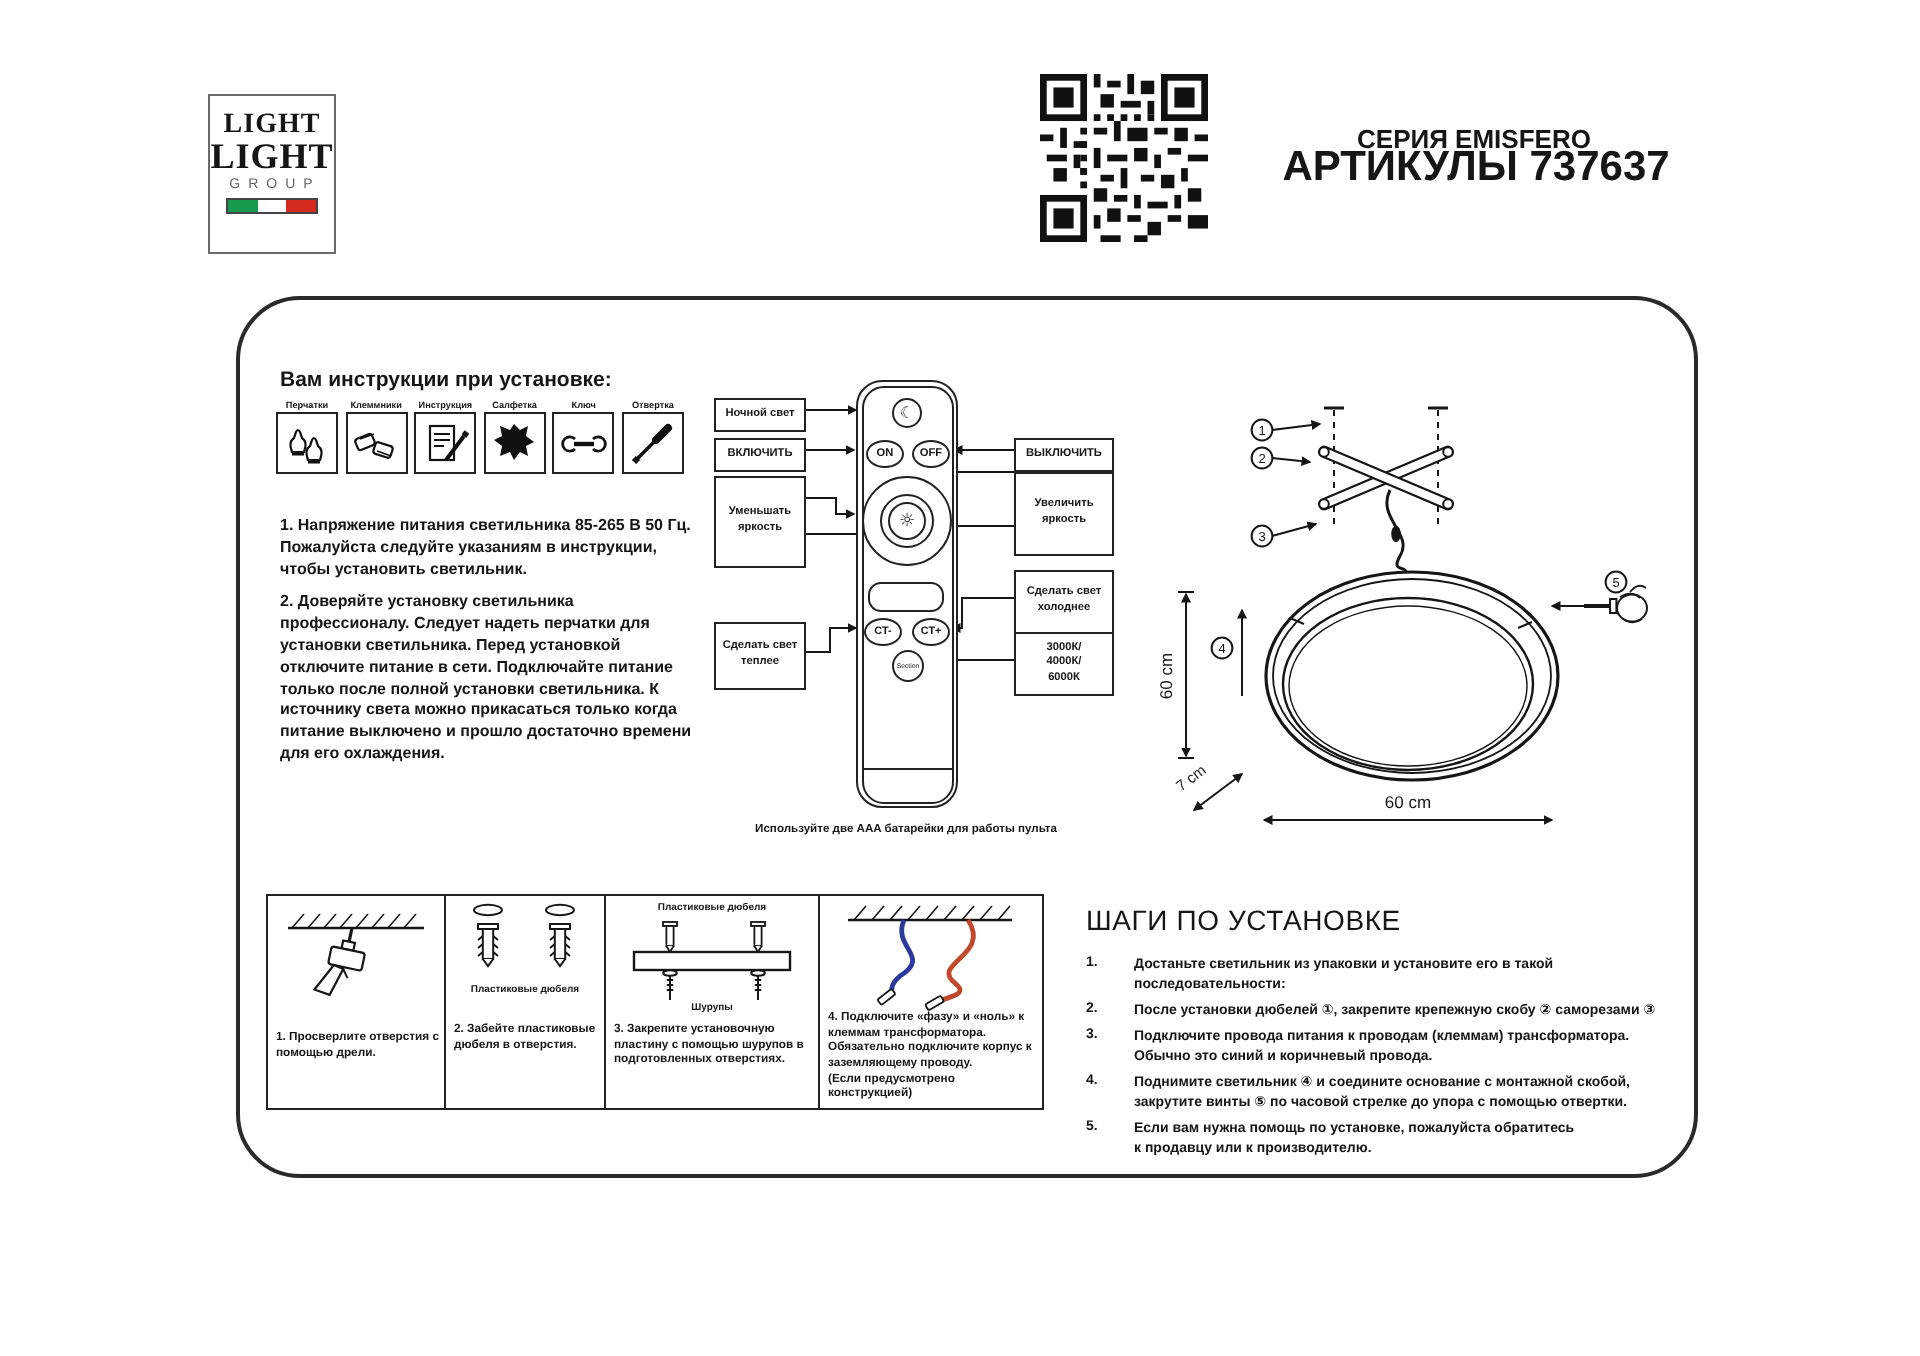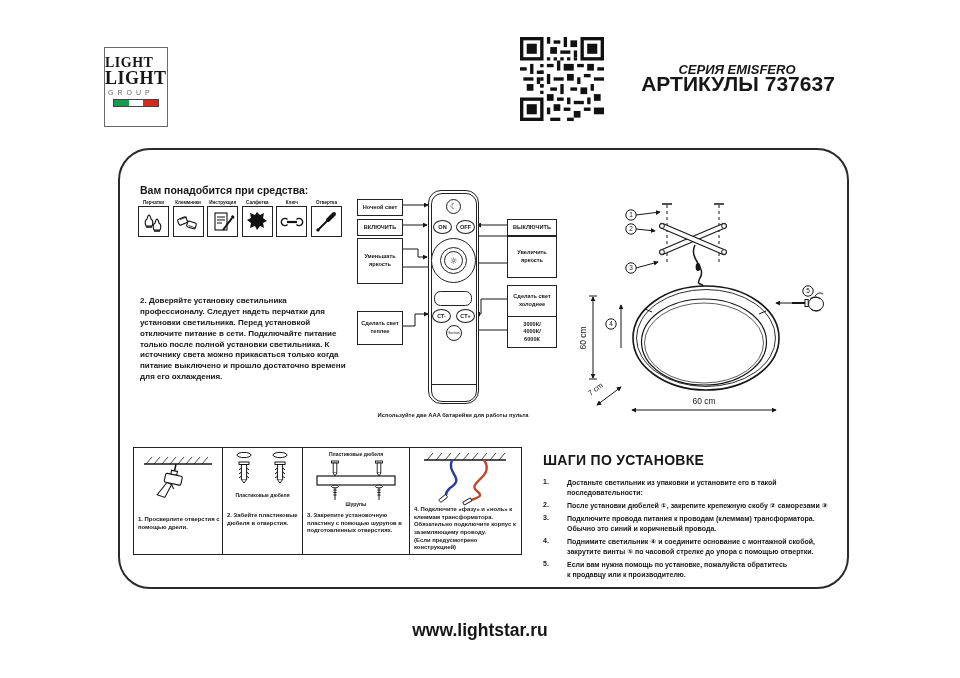--- a/index.html
+++ b/index.html
@@ -1,31 +1,31 @@
 <!DOCTYPE html>
 <html><head>
 <meta charset="utf-8">
 <style>
   html,body{margin:0;padding:0;background:#e8e8e8;}
   .page{position:relative;width:960px;height:678px;background:#ffffff;overflow:hidden;
         font-family:"Liberation Sans","DejaVu Sans",sans-serif;color:#161616;}
   .abs{position:absolute;}
   
   .logo-box{left:104px;top:47px;width:62px;height:78px;border:1px solid #6a6a6a;
-            font-family:"Liberation Serif","DejaVu Serif",serif;}
+            text-align:center;font-family:"Liberation Serif","DejaVu Serif",serif;}
   .logo-l1{font-size:14px;font-weight:700;letter-spacing:.5px;margin-top:7px;line-height:15px;}
   .logo-l2{font-size:18px;font-weight:700;letter-spacing:.5px;line-height:17px;}
   .logo-l3{font-size:7px;letter-spacing:4px;color:#666;margin:2px 0 3px 3px;
            font-family:"Liberation Sans",sans-serif;}
   .flag{width:44px;height:6px;margin:0 auto;border:1px solid #444;display:flex;}
   .flag i{flex:1;}
   .doc-title{left:196px;top:60px;width:330px;font-size:17.5px;font-weight:700;
              line-height:1.28;white-space:pre-line;letter-spacing:-.2px;}
   .qr{left:520px;top:37px;width:84px;height:84px;}
-  .series{left:622px;top:62px;width:230px;text-align:center;font-size:13px;font-weight:700;font-style:italic;}
+  .series{left:622px;top:62px;width:230px;text-align:center;font-size:13px;font-weight:700;}
   .articles{left:618px;top:72px;width:240px;text-align:center;font-size:21px;font-weight:700;}
   
   .main-box{left:118px;top:148px;width:727px;height:437px;border:2px solid #2a2a2a;border-radius:32px;}
   .req-heading{left:140px;top:184px;width:220px;font-size:10.5px;font-weight:700;}
   .tools{left:138px;top:199px;display:flex;}
   .tool{width:31px;margin-right:3.6px;text-align:center;}
   .tool-label{font-size:4.6px;font-weight:700;height:7px;line-height:7px;}
   .tool-frame{width:29px;height:29px;border:1.2px solid #222;display:flex;align-items:center;justify-content:center;}
   .warn{left:140px;top:258px;width:210px;font-size:8px;font-weight:700;line-height:1.36;}
   .warn2{top:296px;} .warn3{top:371px;}
@@ -49,21 +49,21 @@
   .battery-note{left:346px;top:412px;width:214px;text-align:center;font-size:5.8px;font-weight:600;}
   .diagram-svg{left:345px;top:175px;z-index:1;}
   
   .panel-table{left:133px;top:447px;width:387px;height:106px;border:1.2px solid #222;display:flex;}
   .panel{position:relative;border-right:1.2px solid #222;}
   .panel:last-child{border-right:none;}
   .p1{width:88px;} .p2{width:79px;} .p3{width:106px;} .p4{width:110px;}
   .panel-caption{position:absolute;left:4px;right:2px;font-size:5.9px;font-weight:600;line-height:1.3;white-space:pre-line;}
   .panel-label{position:absolute;width:100%;text-align:center;font-size:5px;font-weight:700;}
   
-  .steps-heading{left:543px;top:452px;width:300px;font-size:14px;font-weight:700;letter-spacing:.3px;}
+  .steps-heading{left:543px;top:452px;width:300px;font-size:14px;font-weight:400;letter-spacing:.3px;}
   .steps-list{left:543px;top:478px;width:300px;}
   .step-row{display:flex;margin-bottom:3px;}
   .step-num{width:24px;font-size:7px;font-weight:700;flex:none;}
   .step-text{flex:1;font-size:7px;font-weight:600;line-height:1.42;white-space:pre-line;}
   
   .footer{left:0;top:620px;width:960px;text-align:center;font-size:17.5px;font-weight:700;}
   svg text{font-family:"Liberation Sans","DejaVu Sans",sans-serif;}
 </style>
 </head>
 <body>
@@ -142,21 +142,21 @@
       <line x1="8" y1="6.5" x2="17" y2="6.5" stroke="#111" stroke-width="1" stroke-dasharray="1 1"></line>
       <line x1="6.5" y1="8" x2="6.5" y2="17" stroke="#111" stroke-width="1" stroke-dasharray="1 1"></line>
     </g>
   </svg>
 
   <div class="abs series">СЕРИЯ EMISFERO</div>
   <div class="abs articles">АРТИКУЛЫ 737637</div>
 
   <div class="abs main-box"></div>
 
-  <div class="abs req-heading">Вам понадобится при средства:</div>
+  <div class="abs req-heading">Вам инструкции при установке:</div>
   <div class="abs tools">
     <div class="tool">
       <div class="tool-label">Перчатки</div>
       <div class="tool-frame">
         <svg width="26" height="26" viewBox="0 0 26 26" fill="none" stroke="#111" stroke-width="1.1">
           <path d="M5,17 q-2,-5 1,-7 l1,-3 q1,-2 2,0 l1,3 q3,2 1,7 z"></path>
           <path d="M13,21 q-2,-5 1,-7 l1,-3 q1,-2 2,0 l1,3 q3,2 1,7 z"></path>
           <path d="M5,18 h6 M13,22 h6" stroke-width="1.4"></path>
         </svg>
       </div>
@@ -205,20 +205,21 @@
       <div class="tool-frame">
         <svg width="26" height="26" viewBox="0 0 26 26" fill="none" stroke="#111">
           <path d="M5,21 L15,11" stroke-width="1.8"></path>
           <path d="M15,11 L21,5" stroke-width="4" stroke-linecap="round"></path>
           <path d="M4,22 l2,-2" stroke-width="3"></path>
         </svg>
       </div>
     </div>
   </div>
 
+  <div class="abs warn">1. Напряжение питания светильника 85-265 В 50 Гц. Пожалуйста следуйте указаниям в инструкции, чтобы установить светильник.</div>
   <div class="abs warn warn2">2. Доверяйте установку светильника профессионалу. Следует надеть перчатки для установки светильника. Перед установкой отключите питание в сети. Подключайте питание только после полной установки светильника. К источнику света можно прикасаться только когда питание выключено и прошло достаточно времени для его охлаждения.</div>
 
   <svg class="abs diagram-svg" width="500" height="260" viewBox="0 0 500 260">
     <defs>
       <marker id="arr" viewBox="0 0 10 10" refX="8.5" refY="5" markerWidth="5" markerHeight="5" orient="auto-start-reverse">
         <path d="M0,0 L10,5 L0,10 z" fill="#161616"></path>
       </marker>
     </defs>
     <g stroke="#161616" stroke-width="1" fill="none">
       <path d="M54,30 H83" marker-end="url(#arr)"></path>
@@ -436,15 +437,14 @@
       <div class="step-text">Поднимите светильник ④ и соедините основание с монтажной скобой,
 закрутите винты ⑤ по часовой стрелке до упора с помощью отвертки.</div>
     </div>
     <div class="step-row">
       <div class="step-num">5.</div>
       <div class="step-text">Если вам нужна помощь по установке, пожалуйста обратитесь
 к продавцу или к производителю.</div>
     </div>
   </div>
 
-  <div class="abs footer">www.lightstar.ru</div>
 
 </div>
 
 </body></html>

